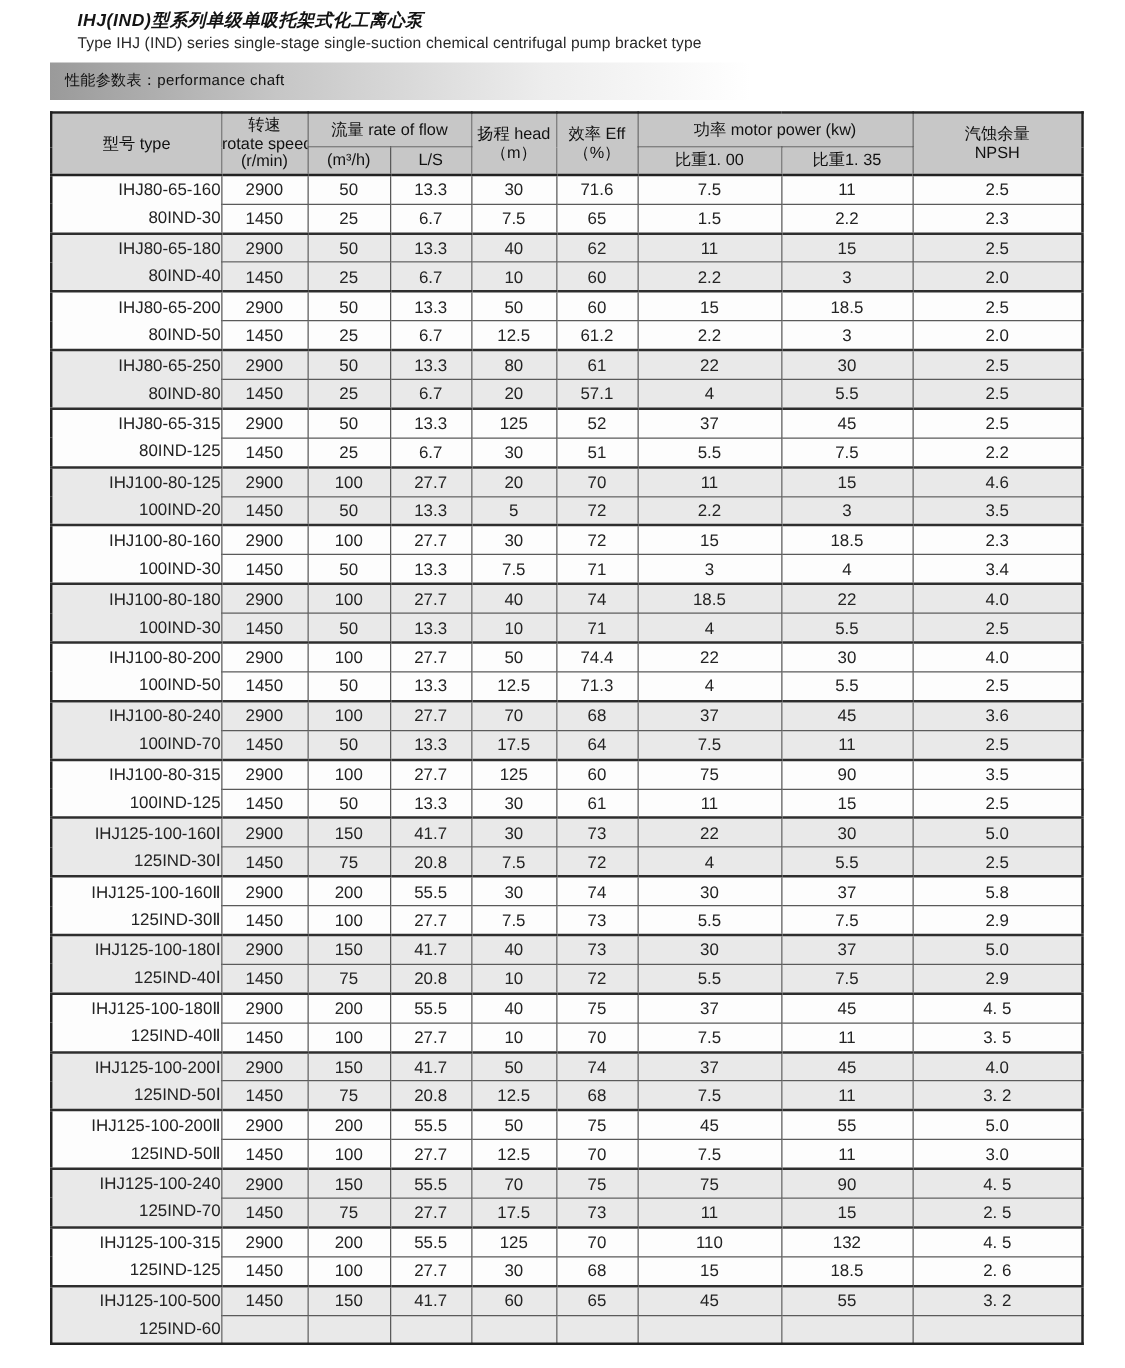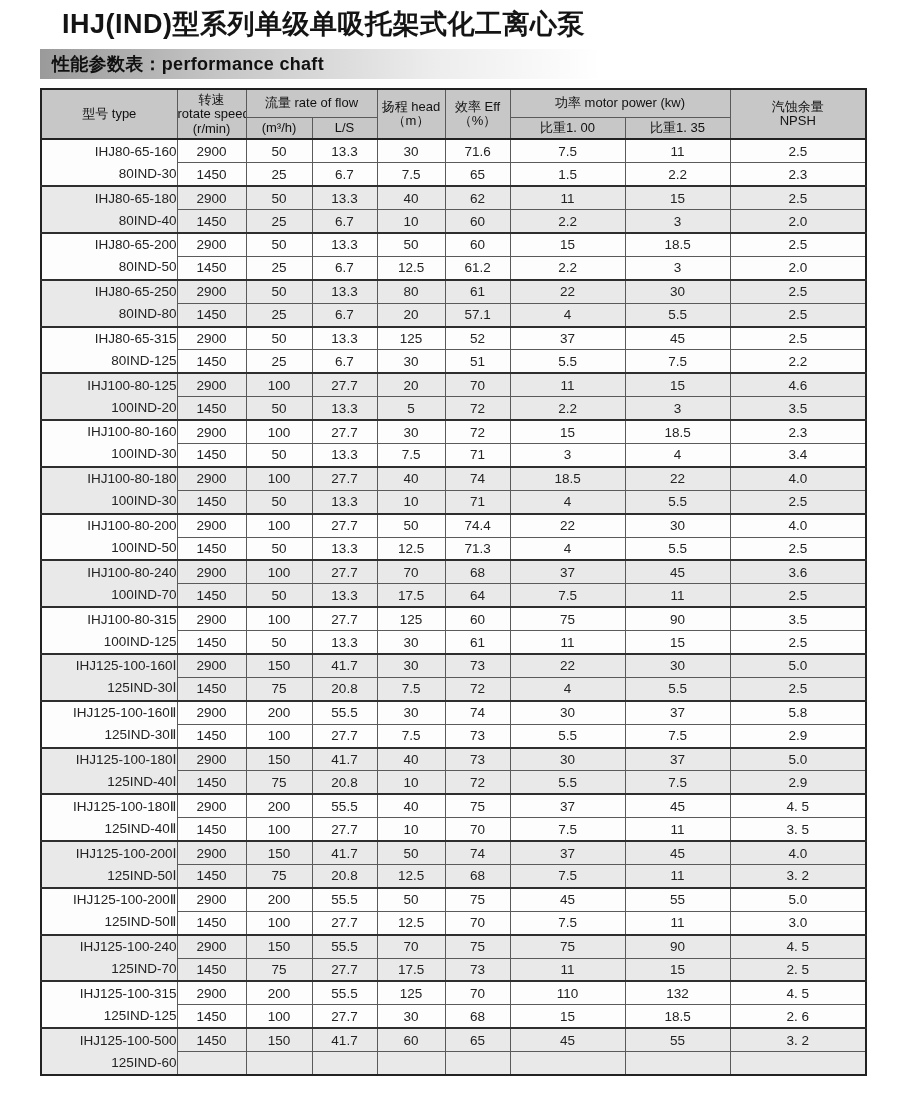--- a/index.html
+++ b/index.html
@@ -7,45 +7,46 @@
     width: 900px; height: 1094px;
     background: #ffffff;
     font-family: "Liberation Sans", sans-serif;
     color: #1e1e1e;
     overflow: hidden;
   }
   .page { padding: 8px 0 0 40px; width: 900px; }
 
   .title-block { margin-left: 22px; }
   .title-cn {
-    font-size: 27px;
+    font-size: 14px;
     font-weight: bold;
     color: #141414;
     letter-spacing: 0.5px;
     line-height: 1.2;
+    font-style: italic;
   }
   .title-en {
     font-size: 12.5px;
     color: #2a2a2a;
     margin-top: 2px;
     letter-spacing: 0.1px;
   }
 
   .section-bar {
     margin-top: 9px;
     width: 825px;
     height: 30px;
     display: flex;
     align-items: center;
     padding-left: 12px;
     background: linear-gradient(to right, #9a9a9a 0%, #c6c6c6 22%, #ededed 48%, #ffffff 68%);
   }
   .section-bar .label {
-    font-size: 18px;
-    font-weight: bold;
+    font-size: 12px;
+    font-weight: normal;
     color: #101010;
     letter-spacing: 0.3px;
   }
 
   .spec-table {
     margin-top: 9px;
     border-collapse: collapse;
     table-layout: fixed;
     width: 825px;
     border: 2px solid #222222;
@@ -85,20 +86,21 @@
   }
   .hline { display: block; text-align: center; }
 </style>
 </head>
 <body>
 
 <div class="page">
 
   <div class="title-block">
     <div class="title-cn">IHJ(IND)型系列单级单吸托架式化工离心泵</div>
+    <div class="title-en">Type IHJ (IND) series single-stage single-suction chemical centrifugal pump bracket type</div>
   </div>
 
   <div class="section-bar">
     <span class="label">性能参数表：performance chaft</span>
   </div>
 
   <table class="spec-table">
     <colgroup>
       <col style="width:136px">
         <col style="width:69px">

